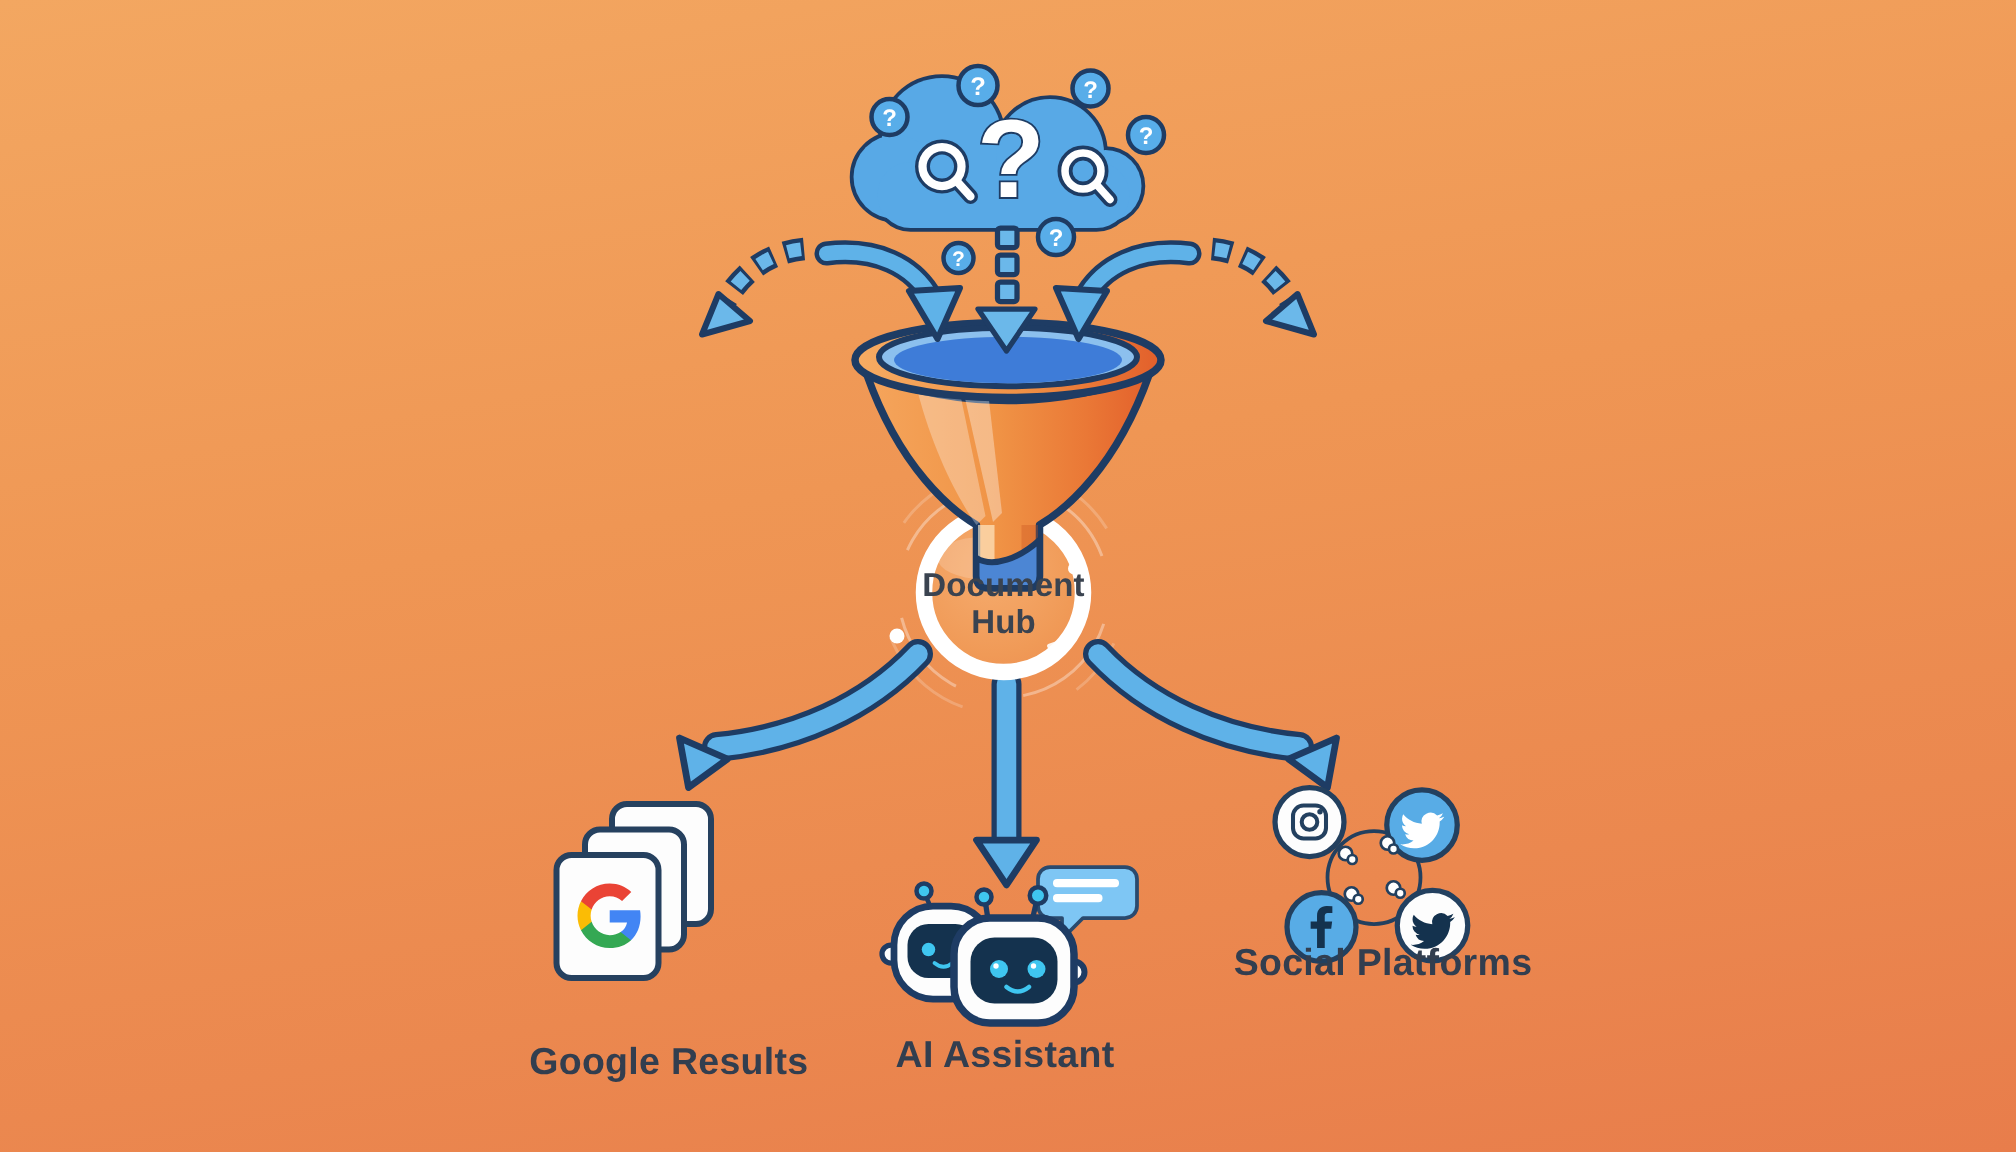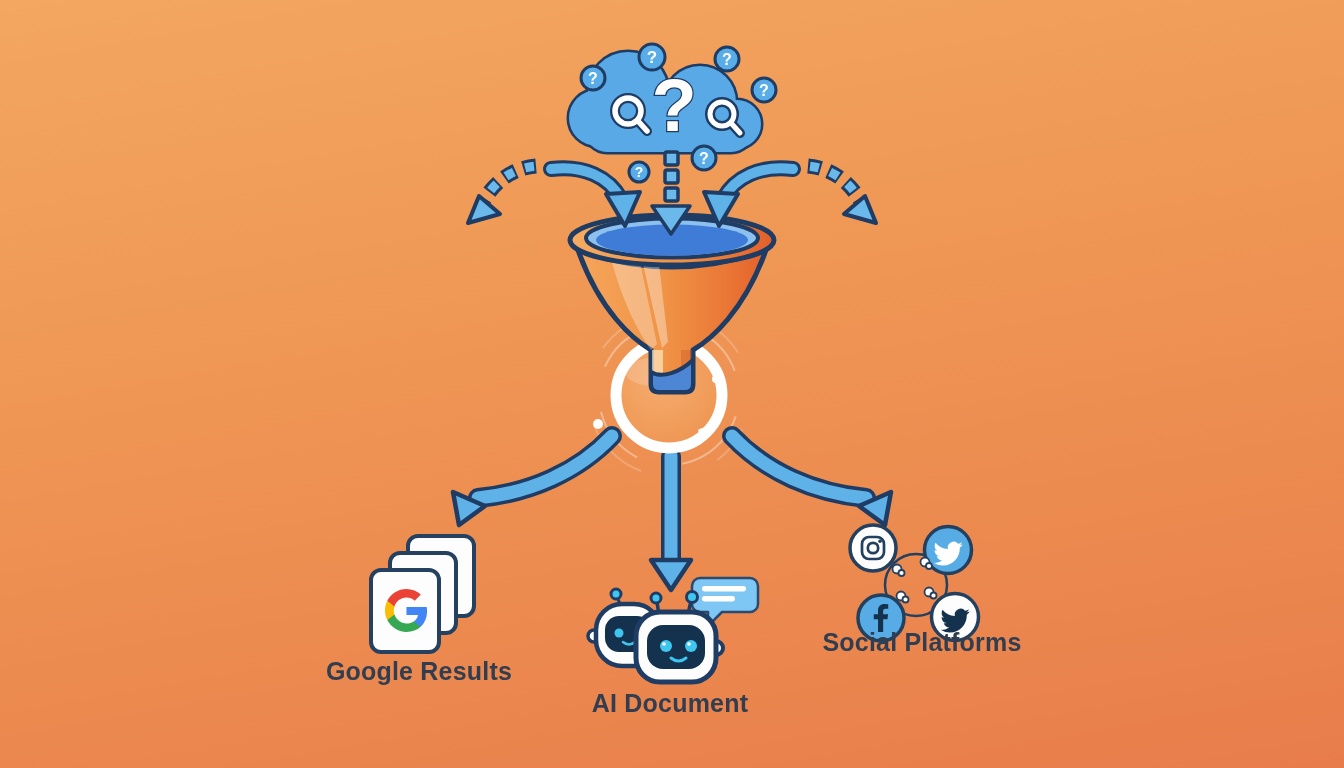--- a/index.html
+++ b/index.html
@@ -275,20 +275,21 @@
         <circle cx="925" cy="562" r="4.5"></circle>
           <circle cx="929" cy="566" r="3"></circle>
         <circle cx="901" cy="596" r="4.5"></circle>
           <circle cx="905.5" cy="599.5" r="3"></circle>
         <circle cx="929" cy="592" r="4.5"></circle>
           <circle cx="933.5" cy="595.5" r="3"></circle>
       </g>
     </g>
   </svg>
 
-
-  <div class="label node-label" style="left:299px;top:657px;width:240px;">Google Results</div>
-
-  <div class="label node-label" style="left:550px;top:689px;width:240px;">AI Document</div>
+  <div class="label hub-label" style="left:614px;top:378px;width:110px;">Document Hub</div>
+
+  <div class="label node-label" style="left:299px;top:694px;width:240px;text-align:right;">Google Results</div>
+
+  <div class="label node-label" style="left:550px;top:689px;width:240px;">AI Assistant</div>
 
   <div class="label node-label" style="left:802px;top:628px;width:240px;">Social Platforms</div>
 
 </div>
 
 </body></html>

